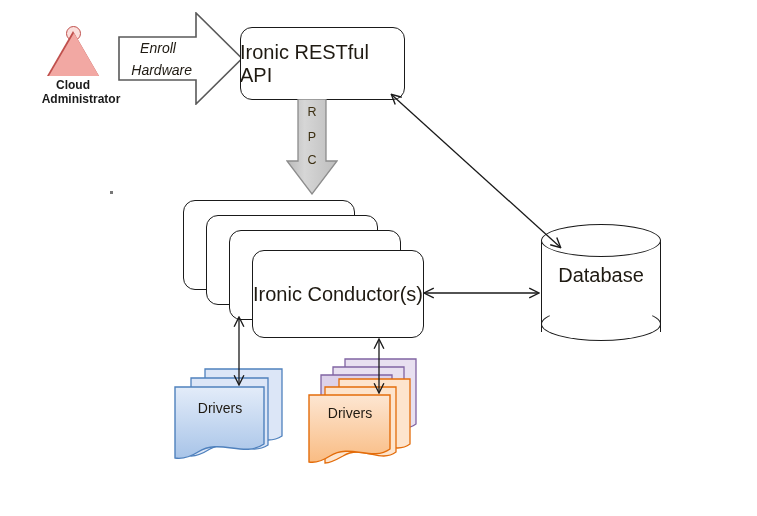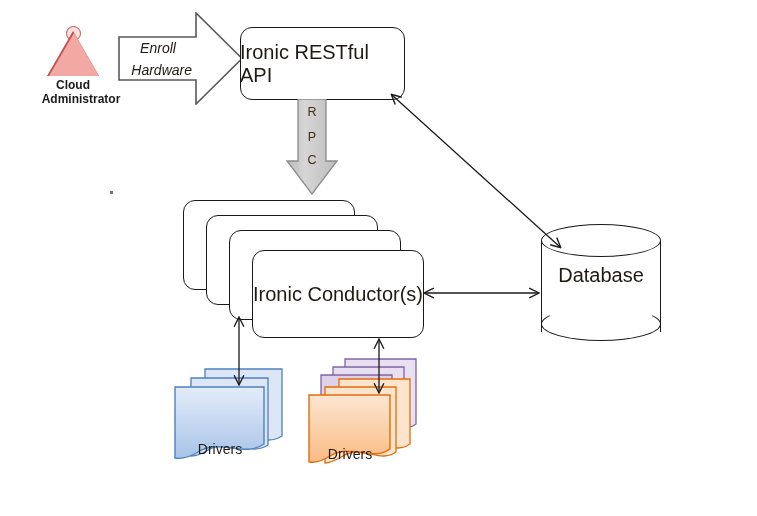--- a/index.html
+++ b/index.html
@@ -93,21 +93,20 @@
     border: none;
   }
   
   .doc { position: absolute; }
   .doc svg { display: block; }
   .doc-label {
     position: absolute;
     font-size: 14px;
     color: #1f1a12;
     text-align: center;
-    margin-top: 41px;
   }
   svg.overlay {
     position: absolute;
     left: 0; top: 0;
     width: 757px; height: 516px;
     pointer-events: none;
   }
   .dot {
     position: absolute;
     width: 3px; height: 3px;

